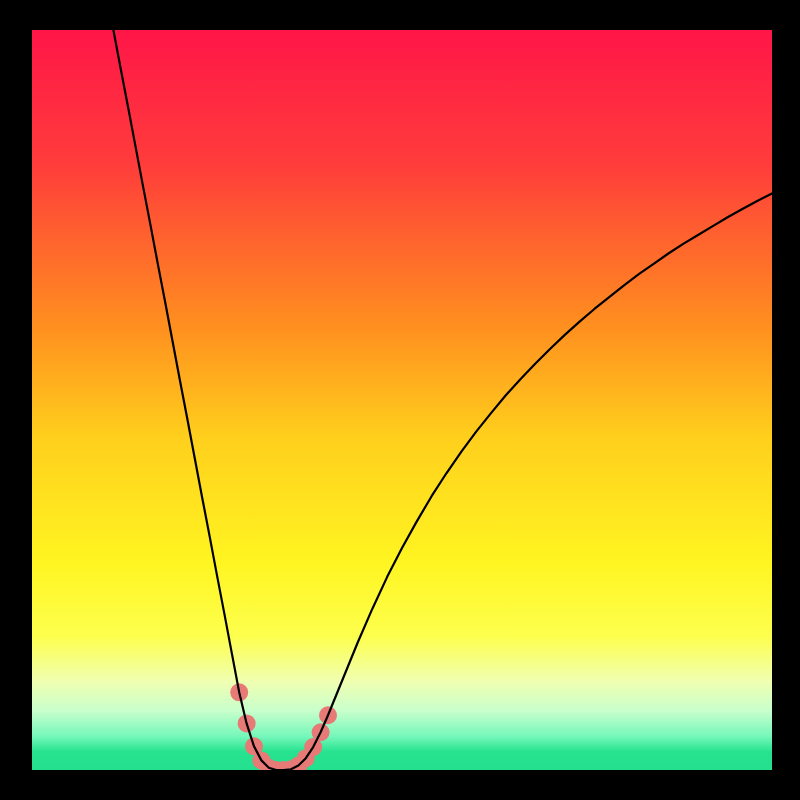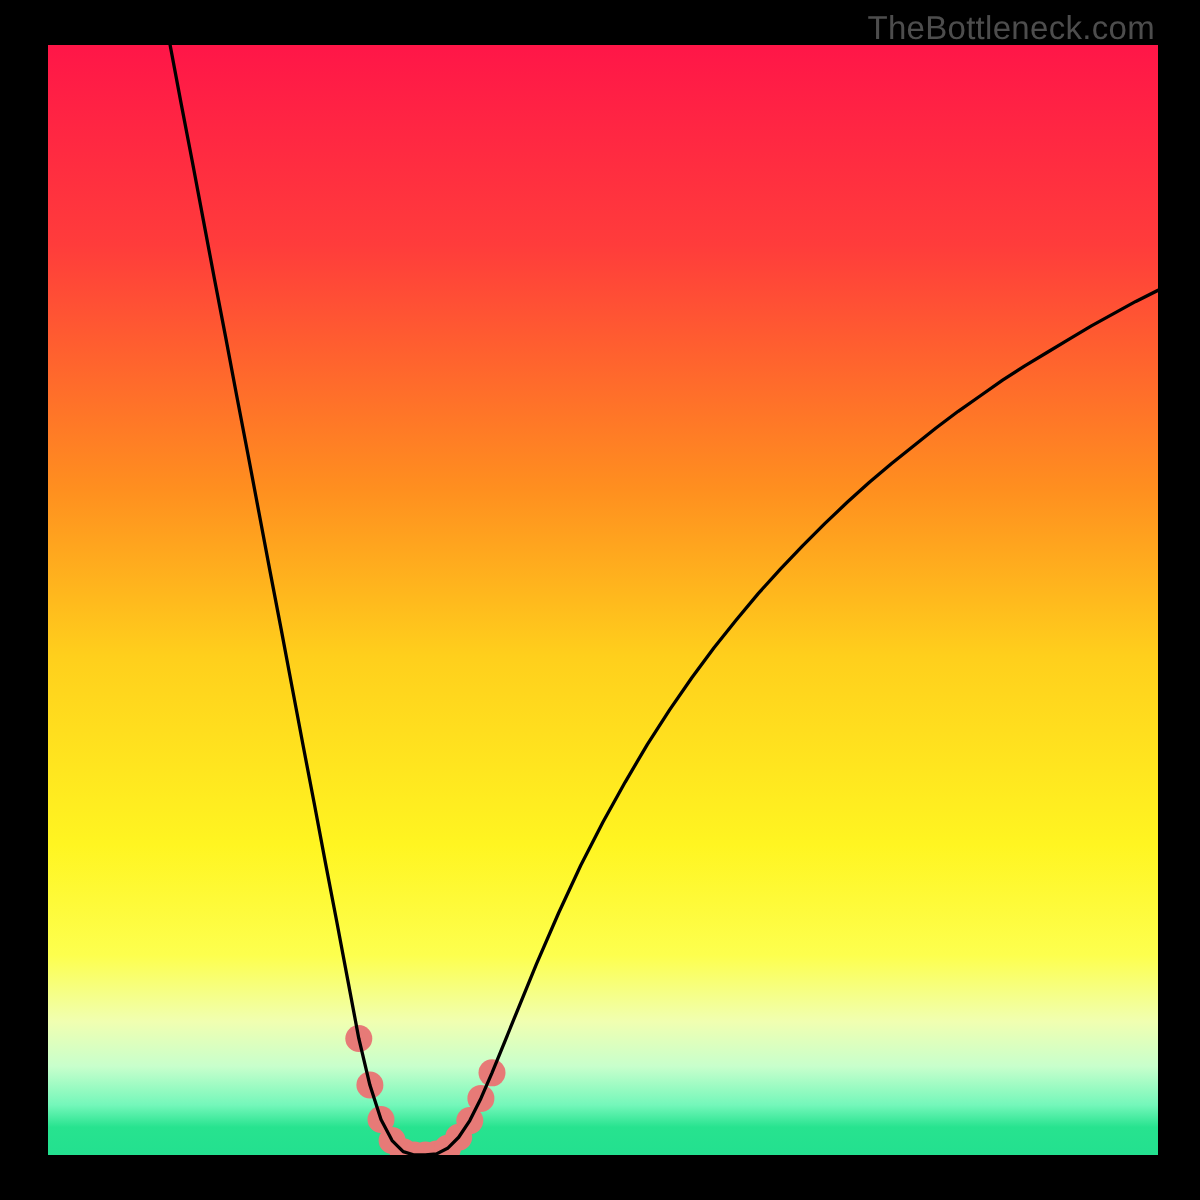--- a/index.html
+++ b/index.html
@@ -32,21 +32,20 @@
     color: #4d4d4d;
     font-size: 22px;
     font-weight: 400;
     letter-spacing: 0.2px;
   }
 </style>
 </head>
 <body>
 
 <div class="frame">
-  <div class="watermark">TheBottleneck.com</div>
   <div class="plot">
     <svg id="chart-svg" width="740" height="740" viewBox="0 0 740 740" preserveAspectRatio="none">
       <defs>
         <linearGradient id="bg-grad" x1="0" y1="0" x2="0" y2="1">
             <stop offset="0%" stop-color="#ff1648"></stop>
             <stop offset="18%" stop-color="#ff3c3b"></stop>
             <stop offset="40%" stop-color="#ff8f1f"></stop>
             <stop offset="55.00000000000001%" stop-color="#ffcf1c"></stop>
             <stop offset="72%" stop-color="#fff521"></stop>
             <stop offset="82%" stop-color="#fdff4e"></stop>

